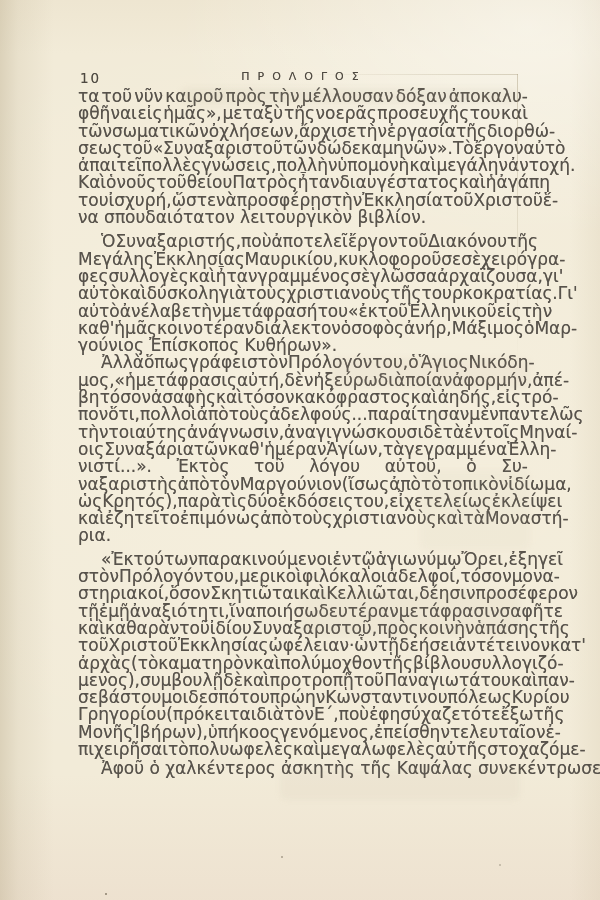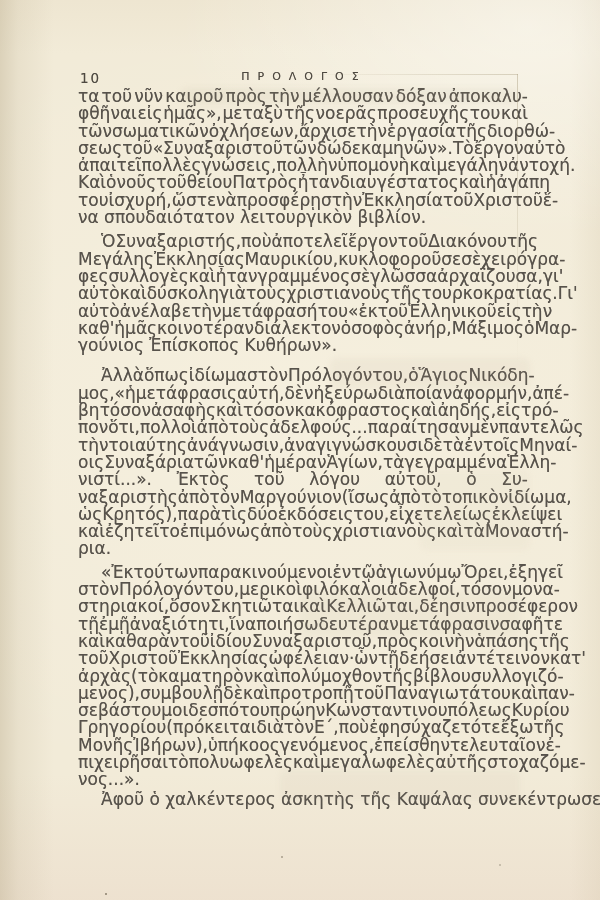--- a/index.html
+++ b/index.html
@@ -33,21 +33,21 @@
     text-shadow:0 0 0.5px rgba(78,73,65,0.55);
   }
   
   .text-block{
     position:absolute;left:78px;top:88px;width:450px;
     font-size:17px;line-height:17.3px;color:#57524b;
     text-shadow:0 0 0.5px rgba(87,82,75,0.6);
   }
   .para{margin:0;}
   .para:nth-child(2){margin-top:7px;}
-  .para:nth-child(3){margin-top:13px;}
+  .para:nth-child(3){}
   .para:nth-child(4){margin-top:6px;}
   .para:nth-child(5){margin-top:2px;}
   .line{display:flex;justify-content:space-between;height:17.3px;line-height:17.3px;}
   .line span{white-space:pre;}
   .line.last{display:block;white-space:pre;}
   .line.indent{padding-left:23px;}
   
   .ghost{position:absolute;pointer-events:none;}
   .ghost-vline{left:517px;top:74px;width:1px;height:290px;
     background:linear-gradient(180deg, rgba(168,156,126,0.45), rgba(168,156,126,0));}
@@ -220,21 +220,21 @@
           <span>Μάξιμος</span>
           <span>ὁ</span>
           <span>Μαρ-</span>
         </div>
         <div class="line last">γούνιος Ἐπίσκοπος Κυθήρων».</div>
       </div>
       <div class="para">
         <div class="line indent">
           <span>Ἀλλὰ</span>
           <span>ὅπως</span>
-          <span>ἰδίωμα</span>
+          <span>γράφει</span>
           <span>στὸν</span>
           <span>Πρόλογόν</span>
           <span>του,</span>
           <span>ὁ</span>
           <span>Ἅγιος</span>
           <span>Νικόδη-</span>
         </div>
         <div class="line">
           <span>μος,</span>
           <span>«ἡ</span>
@@ -452,21 +452,20 @@
         </div>
         <div class="line">
           <span>πιχειρῆσαι</span>
           <span>τὸ</span>
           <span>πολυωφελὲς</span>
           <span>καὶ</span>
           <span>μεγαλωφελὲς</span>
           <span>αὐτῆς</span>
           <span>στοχαζόμε-</span>
         </div>
-        <div class="line last">νος...».</div>
       </div>
       <div class="para">
         <div class="line last indent">Ἀφοῦ ὁ χαλκέντερος ἀσκητὴς τῆς Καψάλας συνεκέντρωσε</div>
       </div>
     </div>
 
   <div class="ghost ghost-vline"></div>
   <div class="ghost ghost-hline"></div>
   <div class="smudge smudge-1"></div>
   <div class="smudge smudge-2"></div>

